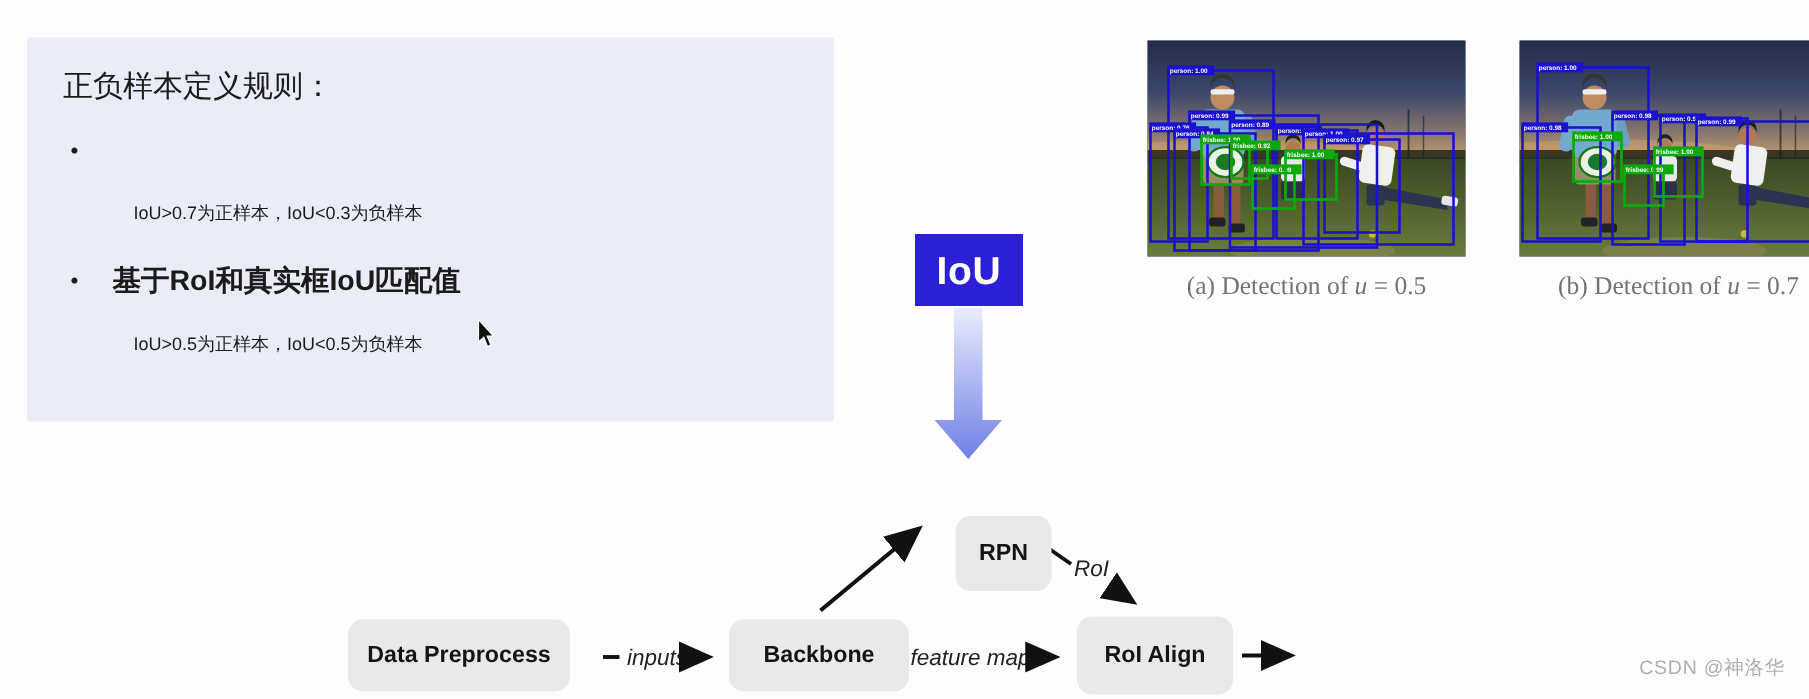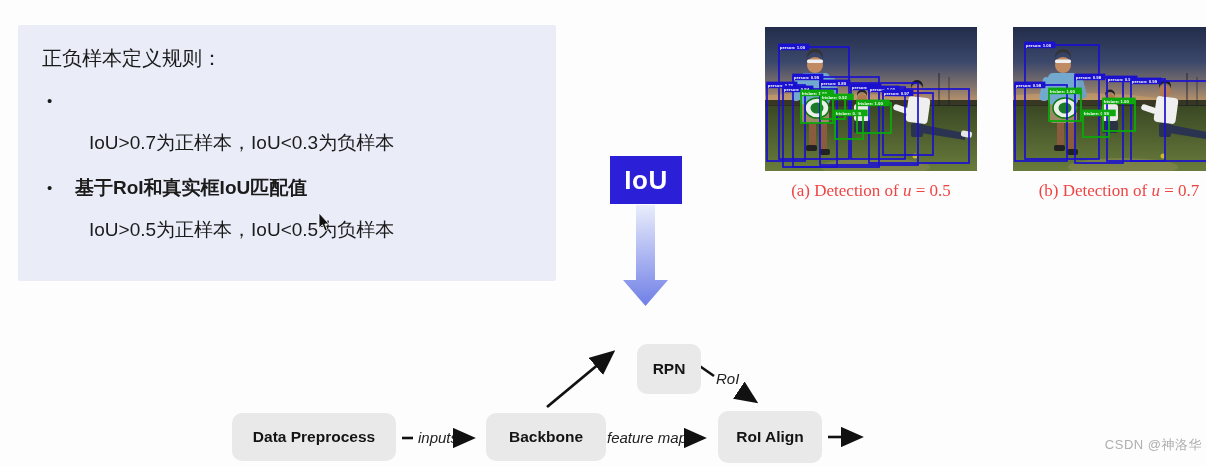--- a/index.html
+++ b/index.html
@@ -31,21 +31,21 @@
   }
   .bullet-row { display: flex; align-items: flex-start; margin-bottom: 15px; }
   .bullet-dot { width: 14px; font-size: 15px; line-height: 27px; margin-left: 5px; }
   .bullet-heading {
     font-weight: 700;
     font-size: 19px;
     line-height: 27px;
     margin-left: 14px;
   }
   .bullet-detail {
-    font-size: 19px;
+    font-size: 12px;
     line-height: 27px;
     padding-left: 47px;
     margin-bottom: 18px;
   }
 
   
   .mouse-cursor { position: absolute; left: 318px; top: 213px; }
 
   
   .iou-badge {
@@ -77,46 +77,46 @@
   .det-figure { position: absolute; top: 27px; }
   .det-figure.fig-a { left: 765px; }
   .det-figure.fig-b { left: 996px; margin-left: 17px; }
   .det-photo { width: 212px; height: 144px; display: block; background:#2a3550; }
   .det-caption {
     width: 212px;
     text-align: center;
     margin-top: 10px;
     font-family: "Liberation Serif", serif;
     font-size: 17px;
-    color: #ef4444;
+    color: #737373;
     white-space: nowrap;
   }
   .caption-var { font-style: italic; }
 
   
   .flow-node {
     position: absolute;
     background: #e9e9e9;
     border-radius: 10px;
     display: flex; align-items: center; justify-content: center;
     font-weight: 700;
     font-size: 15.5px;
     color: #141414;
     white-space: nowrap;
   }
-  .node-data-preprocess { left: 232px; top: 413px; width: 164px; height: 48px; }
+  .node-data-preprocess { left: 232px; top: 413px; width: 148px; height: 48px; }
   .node-backbone        { left: 486px; top: 413px; width: 120px; height: 48px; }
   .node-rpn             { left: 624px; top: 344px; width: 64px;  height: 50px; margin-left: 13px; }
   .node-roi-align       { left: 718px; top: 411px; width: 104px; height: 52px; }
   .node-bbox-head       { left: 874px; top: 411px; width: 118px; height: 52px; }
 
   
   .watermark {
     position: absolute;
-    right: 4px; bottom: 12px;
+    right: 16px; bottom: 12px;
     font-size: 13px;
     color: #aeaeae;
     letter-spacing: 0.5px;
   }
 </style>
 </head>
 <body>
 
 <svg width="0" height="0" style="position:absolute" aria-hidden="true">
   <defs>

